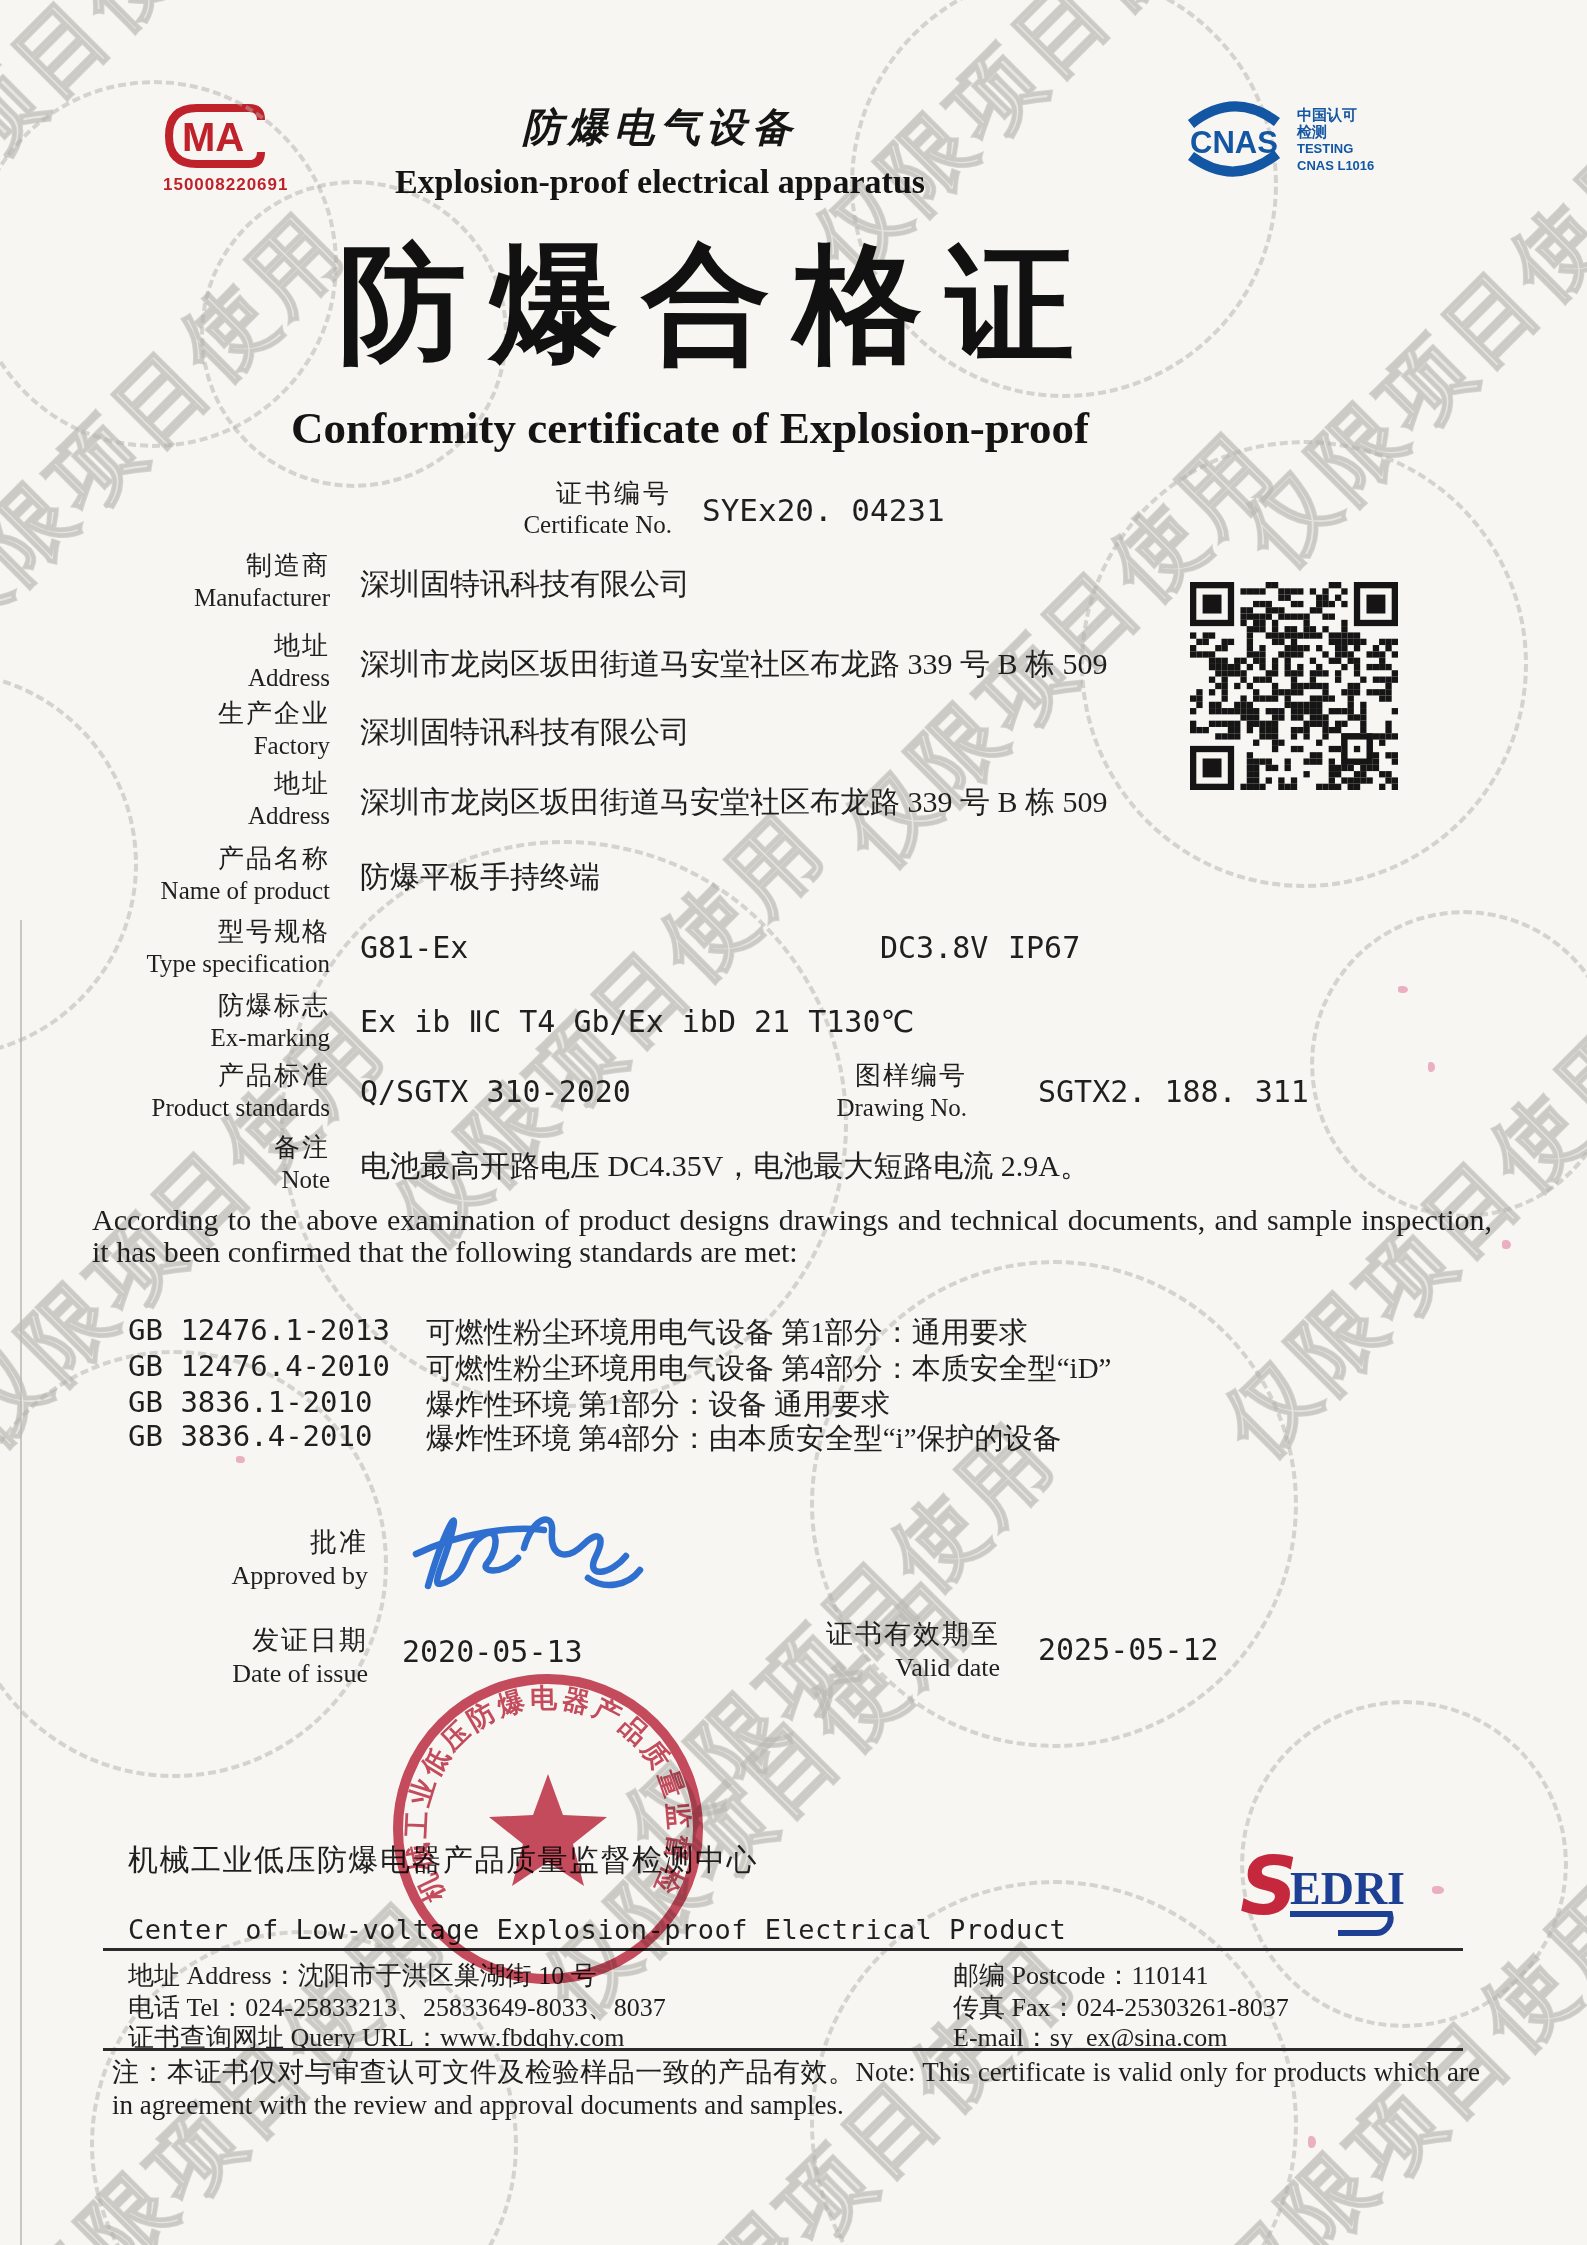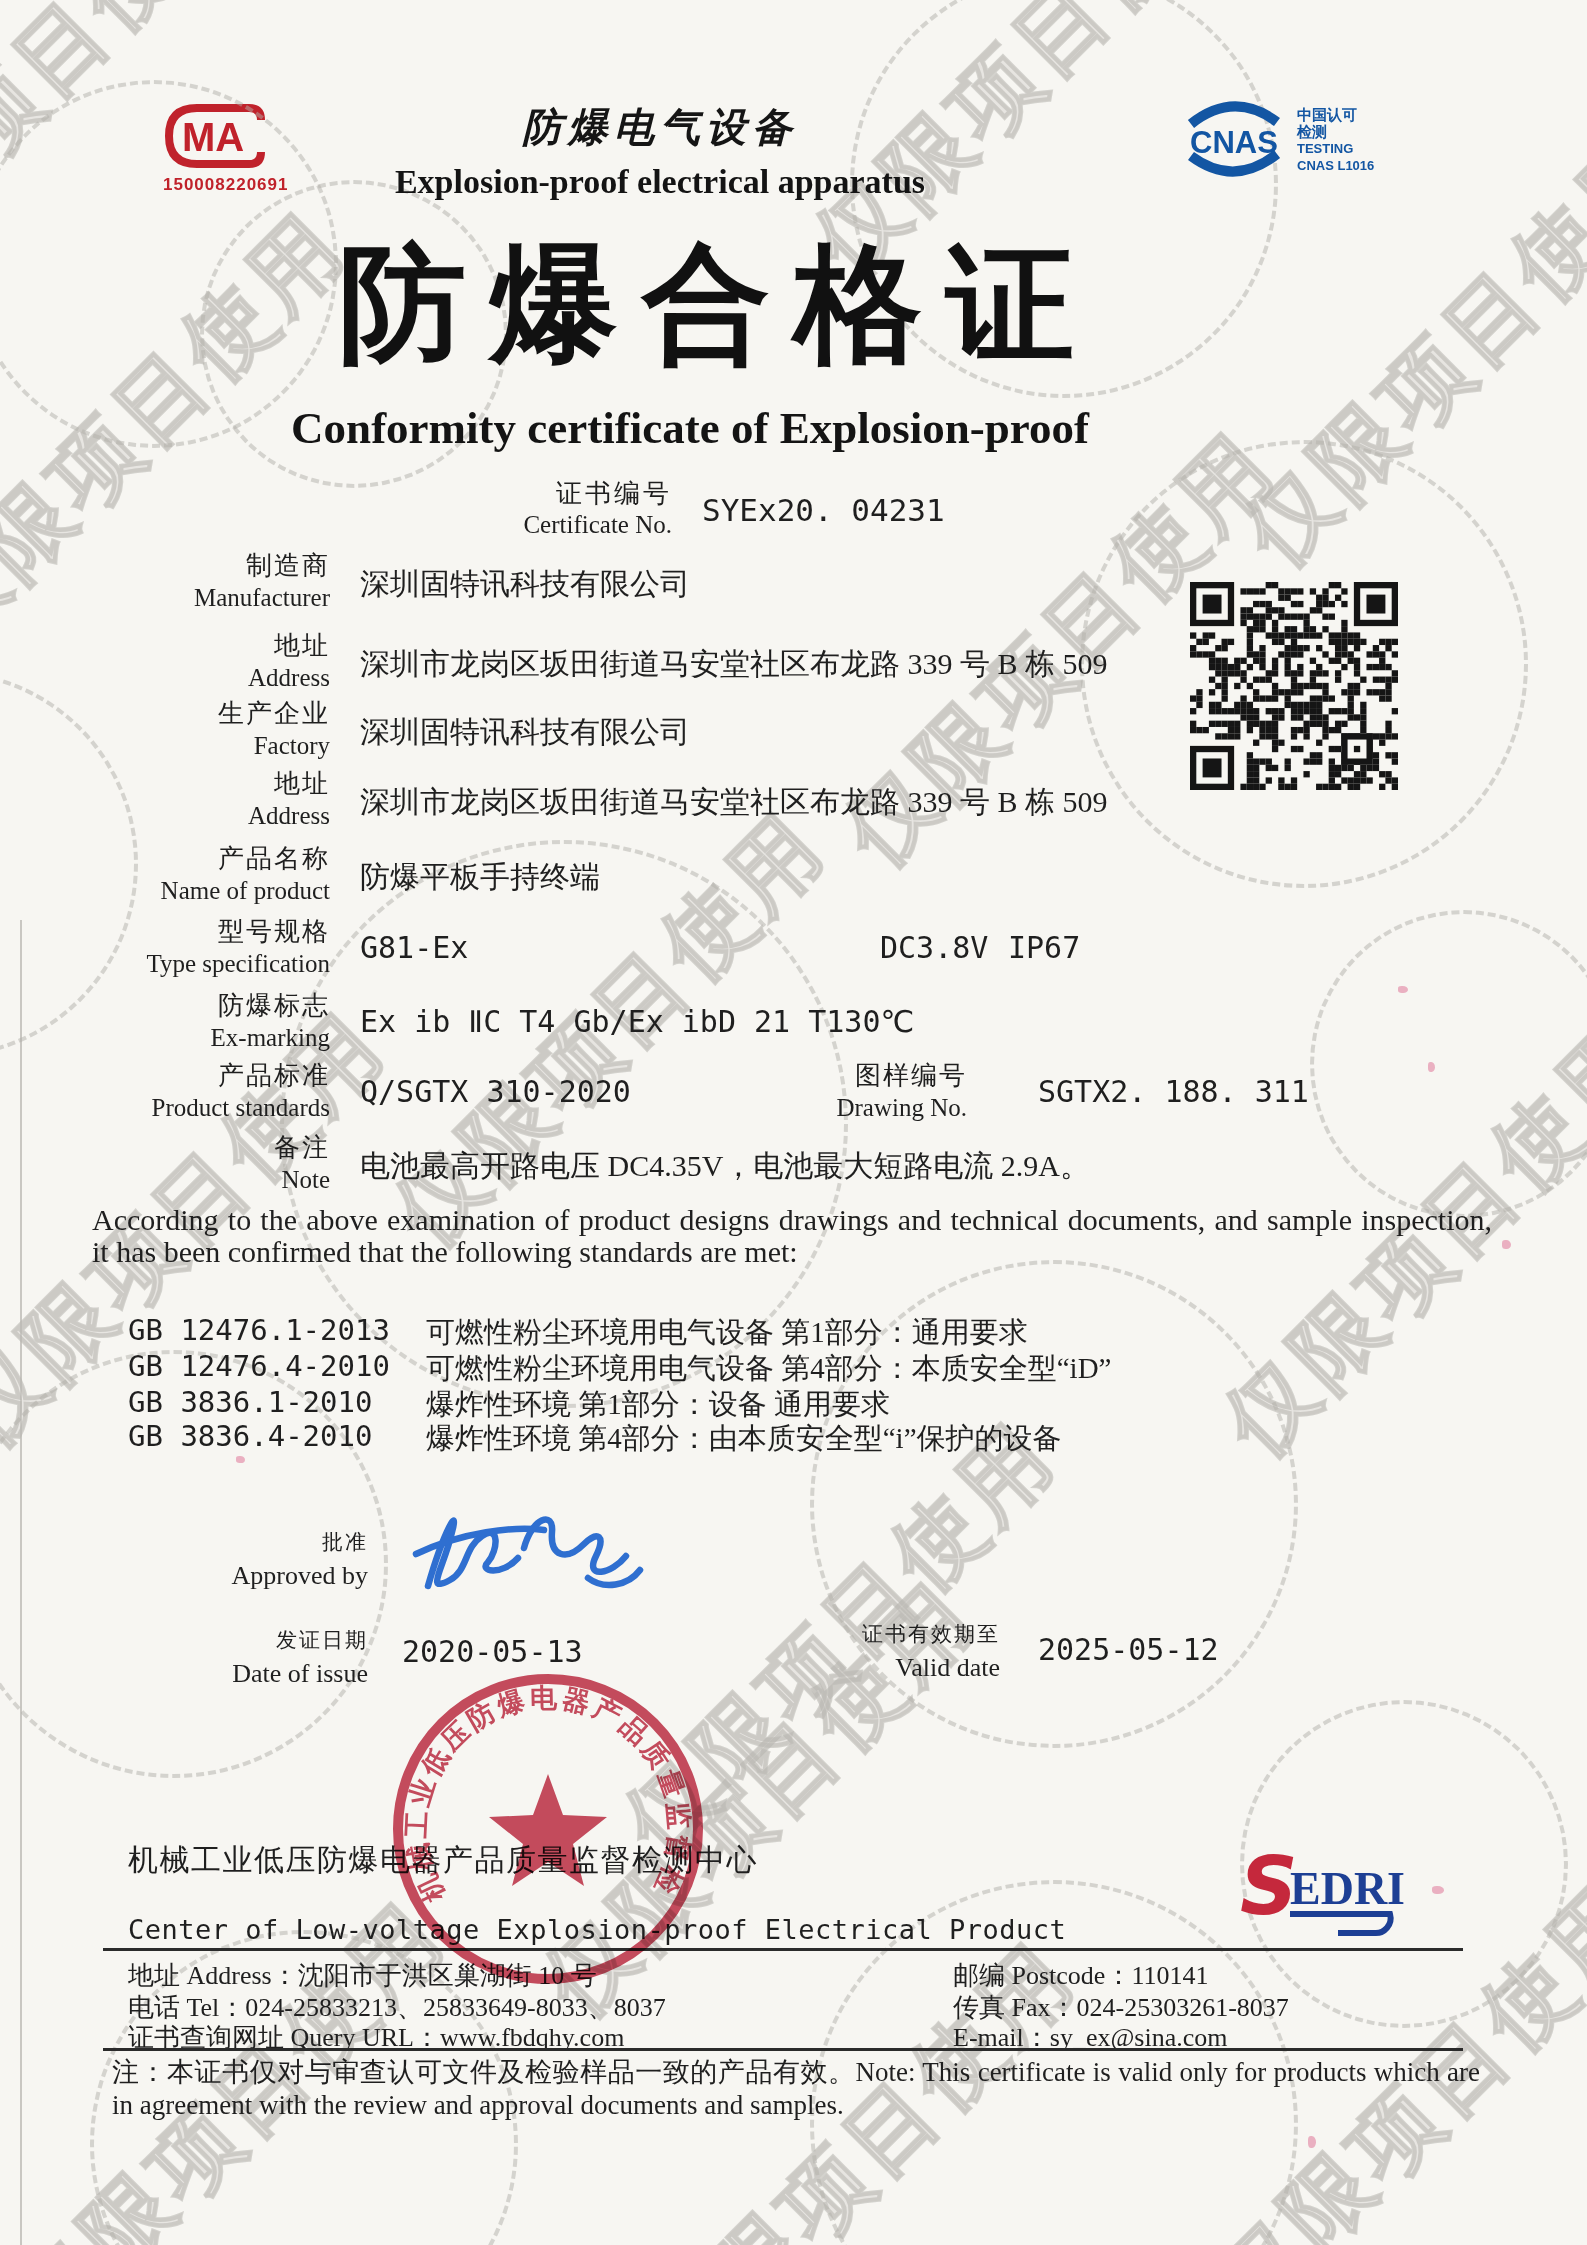--- a/index.html
+++ b/index.html
@@ -50,21 +50,21 @@
   .lbl2 .en{font-size:25px;line-height:32px;}
   .val{position:absolute;left:360px;top:14px;font-size:30px;white-space:nowrap;}
 
   .statement{left:92px;top:1204px;width:1400px;z-index:3;}
   .st-zh{font-size:29px;line-height:40px;letter-spacing:1px;}
   .st-en{font-size:30px;line-height:32px;text-align:justify;}
   .std{position:absolute;left:128px;display:flex;font-size:29px;z-index:3;white-space:nowrap;}
   .std-code{width:298px;}
 
   .appr-l{position:absolute;left:38px;width:330px;text-align:right;z-index:3;}
-  .appr-l .zh{font-size:21px;line-height:33px;letter-spacing:2px;}
+  .appr-l .zh{font-size:27px;line-height:33px;letter-spacing:2px;}
   .appr-l .en{font-size:26px;line-height:33px;}
   .dateval{position:absolute;font-size:30px;z-index:3;}
 
   .issuer-zh{left:128px;top:1840px;font-size:30px;letter-spacing:1.5px;z-index:3;}
   .issuer-en{left:128px;font-size:27px;z-index:3;letter-spacing:.5px;}
   .divider{position:absolute;left:103px;width:1360px;height:3px;background:#2b2b2b;z-index:3;}
   .contact{position:absolute;font-size:26px;z-index:3;white-space:nowrap;}
   .note{left:112px;top:2056px;width:1368px;font-size:27px;line-height:33px;text-align:justify;z-index:3;}
 
   .seal{left:383px;top:1664px;z-index:6;opacity:.9;mix-blend-mode:multiply;}

